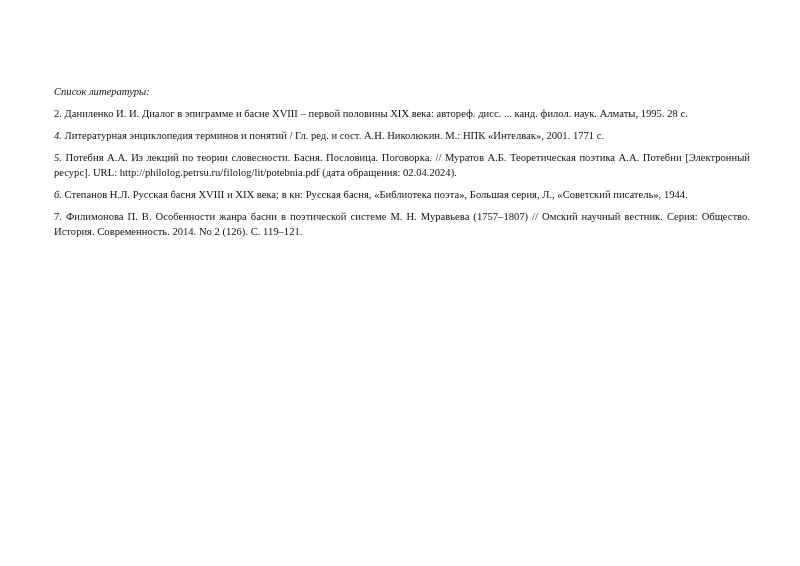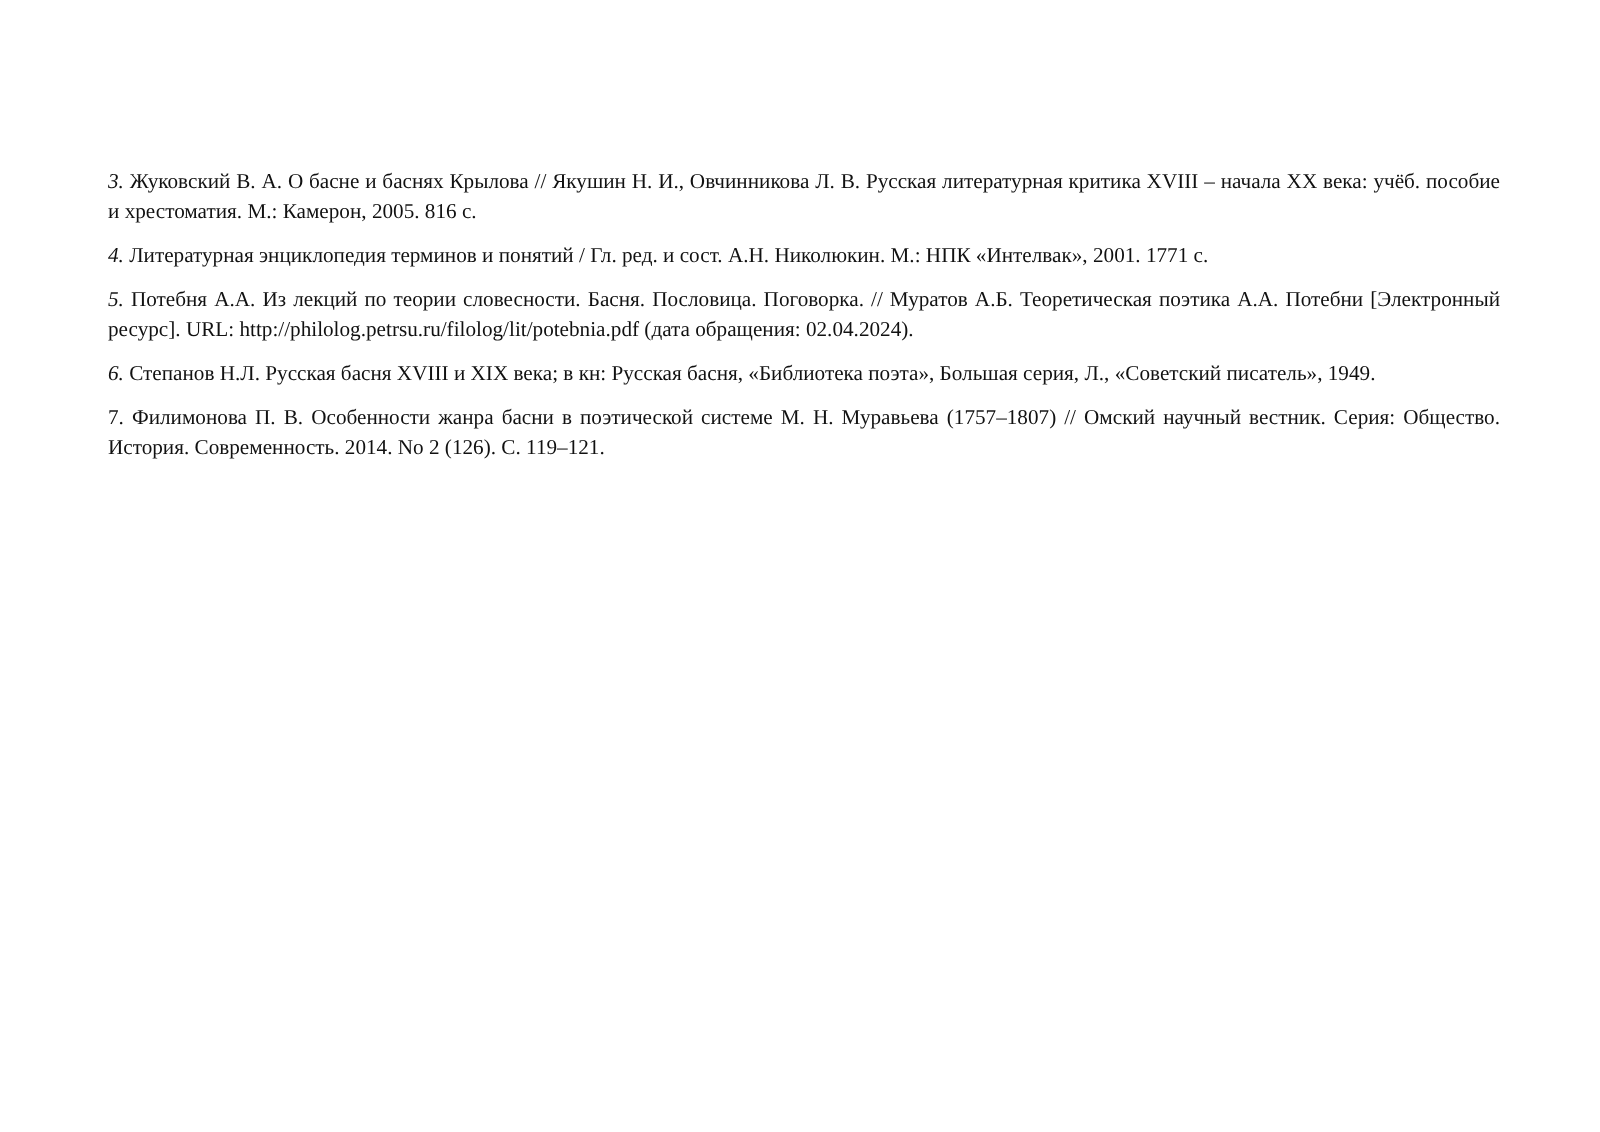--- a/index.html
+++ b/index.html
@@ -31,25 +31,26 @@
       margin: 0 0 7px 0;
       text-align: justify;
     }
     .num-italic { font-style: italic; }
     .num-regular { font-style: normal; }
   </style>
 </head>
 <body>
 
 <div class="page">
+  <p class="heading">Список литературы:</p>
 
 
+  <p class="ref"><span class="num-regular">2.</span><span> Даниленко И. И. Диалог в эпиграмме и басне XVIII – первой половины XIX века: автореф. дисс. ... канд. филол. наук. Алматы, 1995. 28 с.</span></p>
 
-  <p class="ref"><span class="num-italic">3.</span><span> Жуковский В. А. О басне и баснях Крылова // Якушин Н. И., Овчинникова Л. В. Русская литературная критика XVIII – начала XX века: учёб. пособие и хрестоматия. М.: Камерон, 2005. 816 с.</span></p>
 
   <p class="ref"><span class="num-italic">4.</span><span> Литературная энциклопедия терминов и понятий / Гл. ред. и сост. А.Н. Николюкин. М.: НПК «Интелвак», 2001. 1771 с.</span></p>
 
   <p class="ref"><span class="num-italic">5.</span><span> Потебня А.А. Из лекций по теории словесности. Басня. Пословица. Поговорка. // Муратов А.Б. Теоретическая поэтика А.А. Потебни [Электронный ресурс]. URL: http://philolog.petrsu.ru/filolog/lit/potebnia.pdf (дата обращения: 02.04.2024).</span></p>
 
-  <p class="ref"><span class="num-italic">6.</span><span> Степанов Н.Л. Русская басня XVIII и XIX века; в кн: Русская басня, «Библиотека поэта», Большая серия, Л., «Советский писатель», 1949.</span></p>
+  <p class="ref"><span class="num-italic">6.</span><span> Степанов Н.Л. Русская басня XVIII и XIX века; в кн: Русская басня, «Библиотека поэта», Большая серия, Л., «Советский писатель», 1944.</span></p>
 
   <p class="ref"><span class="num-regular">7.</span><span> Филимонова П. В. Особенности жанра басни в поэтической системе М. Н. Муравьева (1757–1807) // Омский научный вестник. Серия: Общество. История. Современность. 2014. No 2 (126). С. 119–121.</span></p>
 </div>
 
 </body></html>

